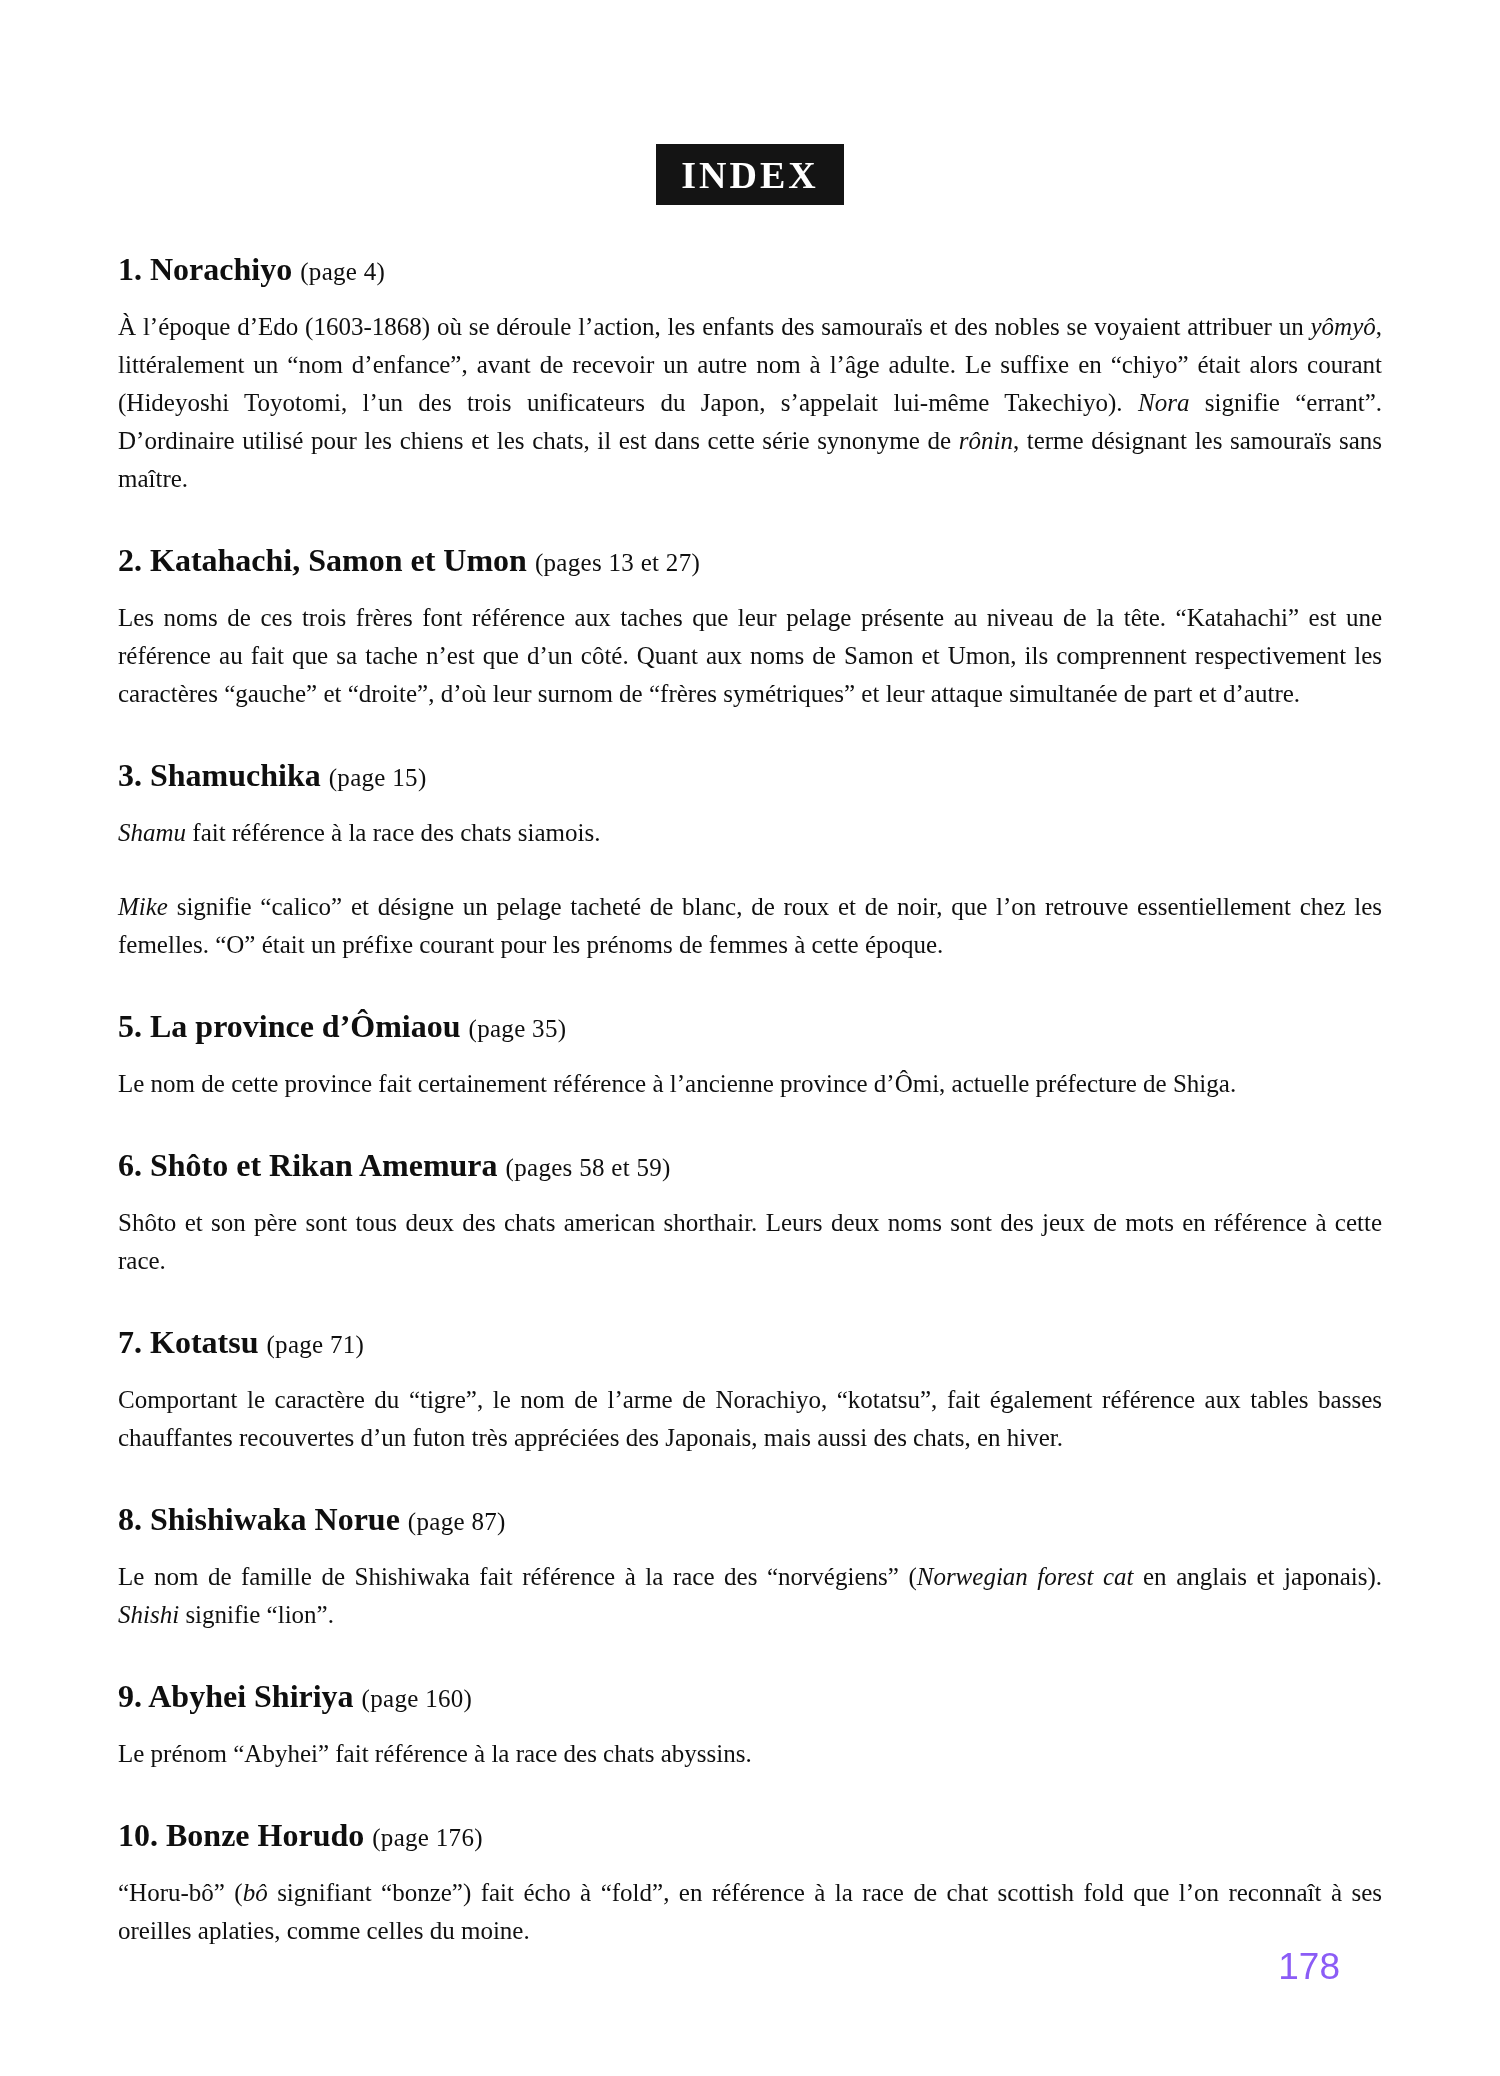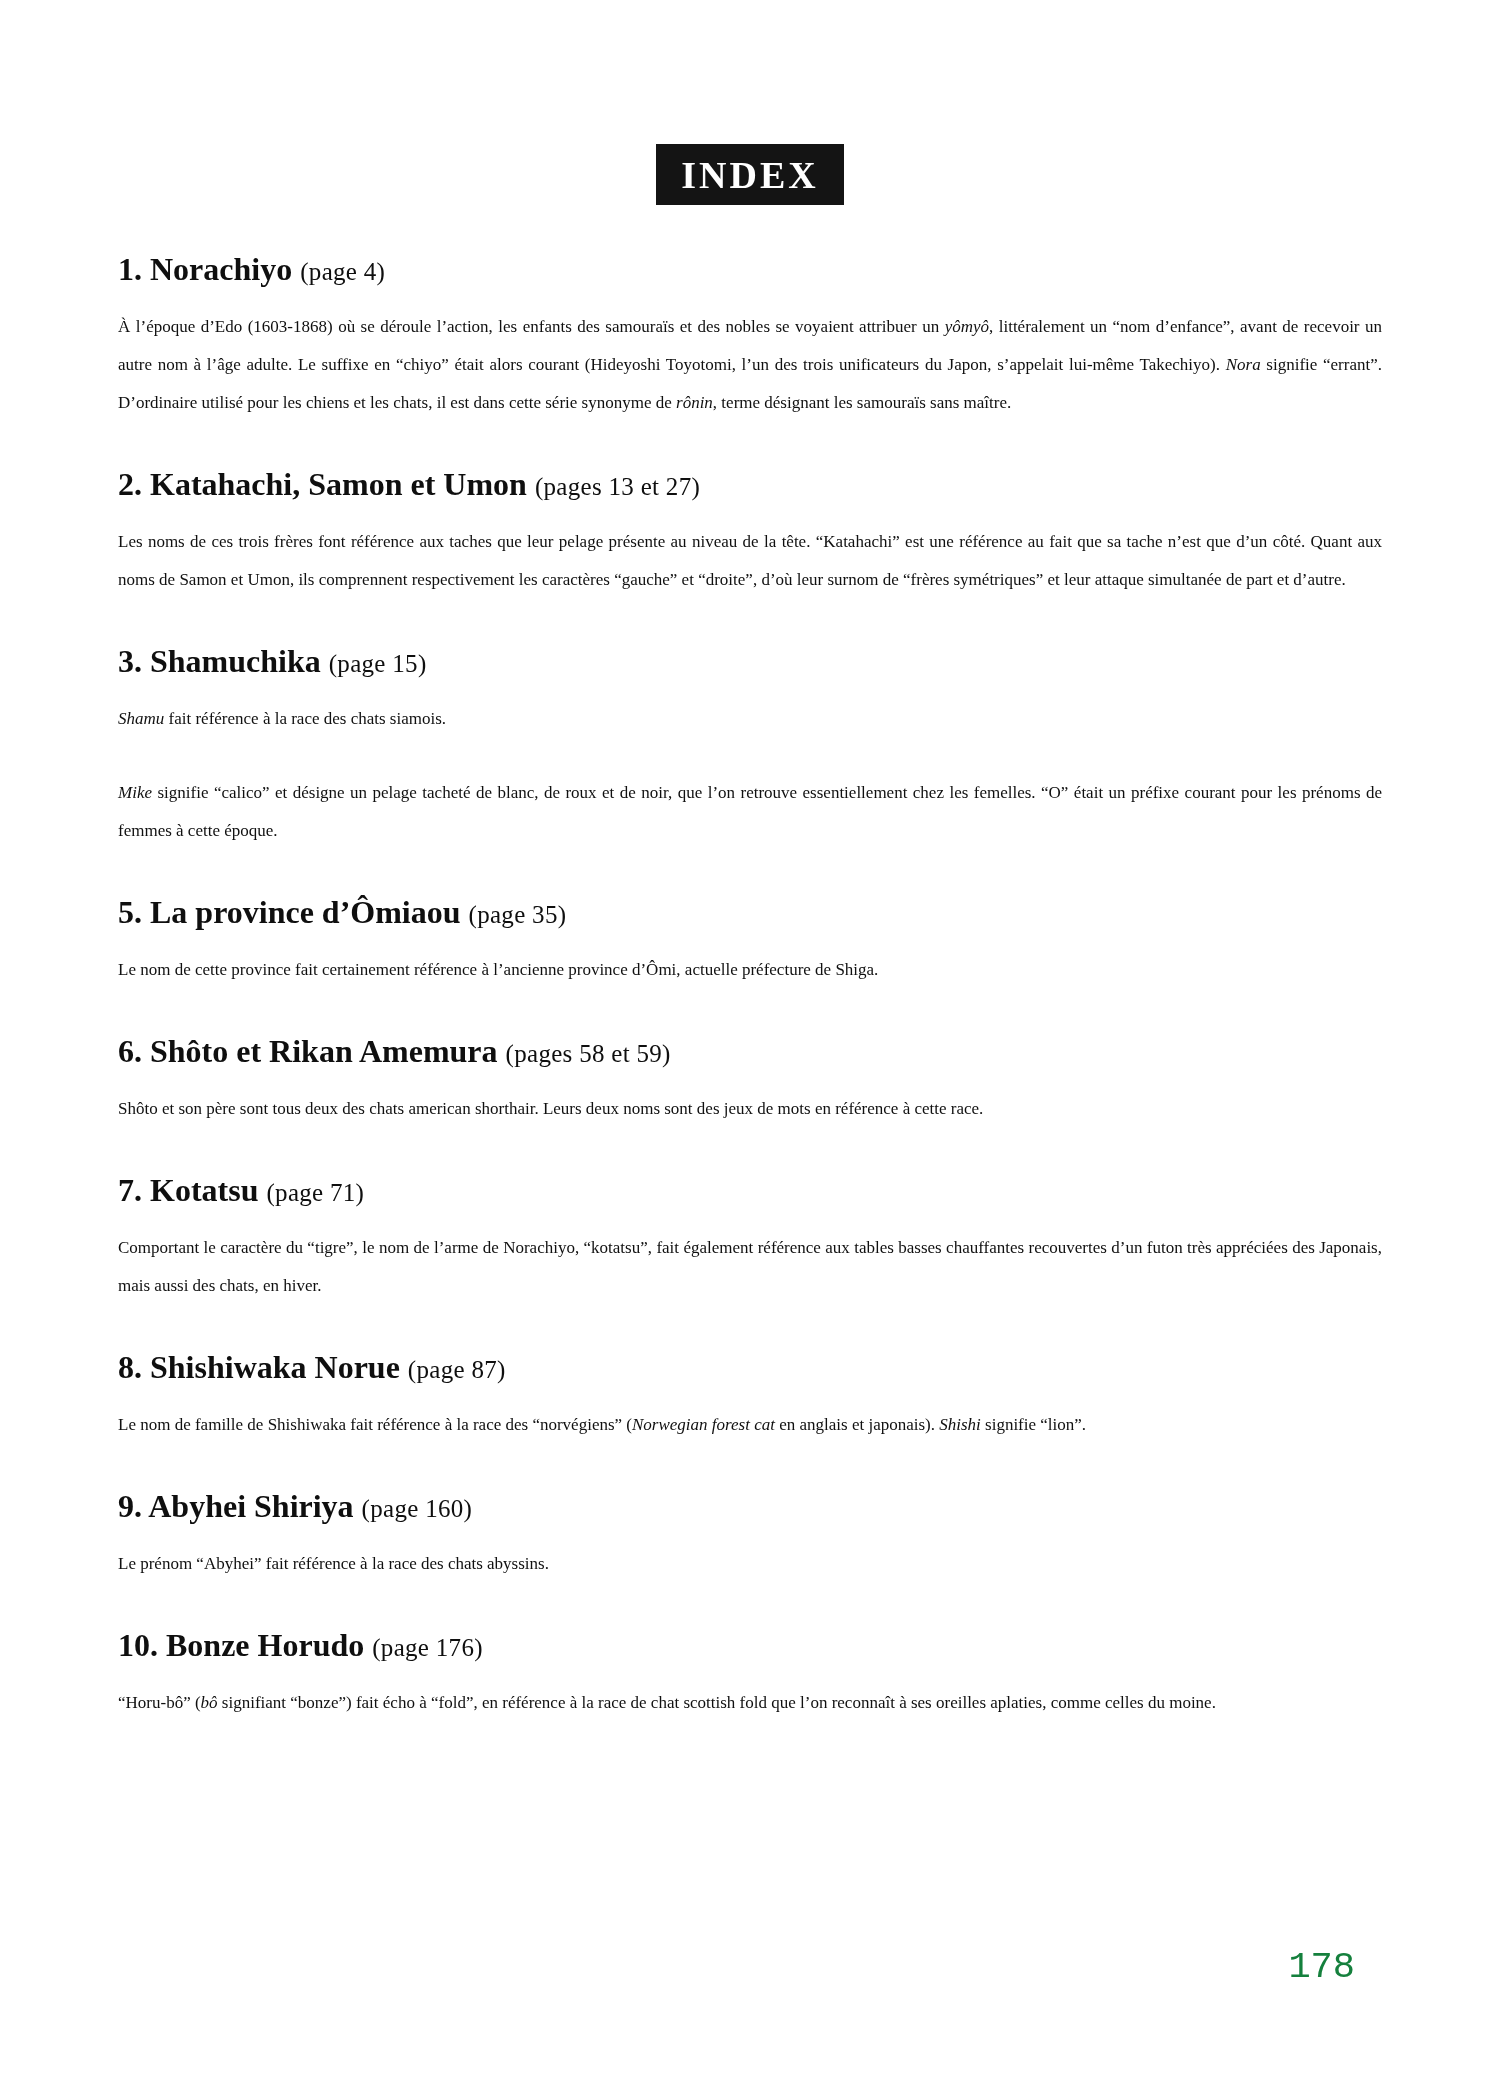--- a/index.html
+++ b/index.html
@@ -37,33 +37,33 @@
     color: #0f0f0f;
   }
   .entry-pages {
     font-size: 25px;
     font-weight: 400;
     margin-left: 8px;
     letter-spacing: 0.3px;
   }
   .entry-body {
     margin: 10px 0 0 0;
-    font-size: 17px;
+    font-size: 25px;
     line-height: 38px;
     text-align: justify;
     color: #101010;
   }
   .entry-body i { font-style: italic; }
   .page-number {
     position: absolute;
     top: 1946px;
-    right: 145px;
-    font-family: Liberation Mono, monospace;
+    right: 160px;
+    font-family: Liberation Sans, sans-serif;
     font-size: 37px;
-    color: #15803d;
+    color: #8b5cf6;
   }
 </style>
 </head>
 <body>
 
 <div class="page">
 
   <div class="index-title">INDEX</div>
 
   <div class="content">

